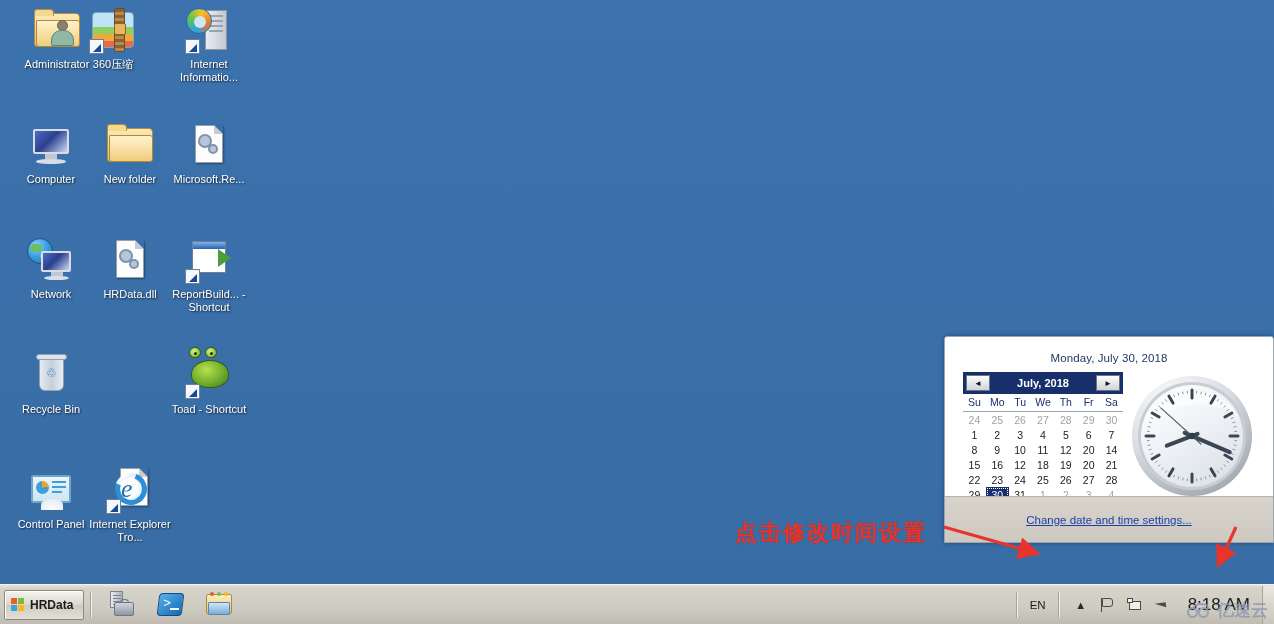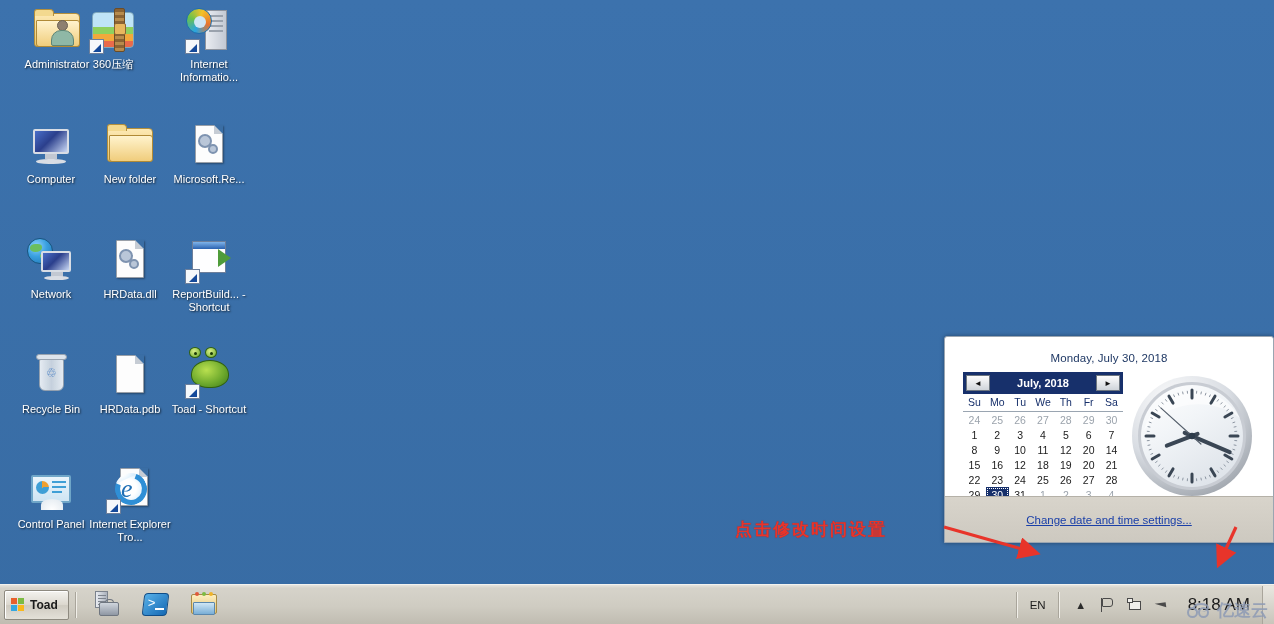--- a/index.html
+++ b/index.html
@@ -194,21 +194,21 @@
     border-top:1px solid #b5b1a8;
     display:flex; align-items:center; justify-content:center;
   }
   #fly-link {
     color:#1a3fa8; font-size:11.5px; text-decoration:underline; cursor:pointer;
   }
 
   
   #annot-text {
     position:absolute; left:735px; top:518px; color:#e8342a;
-    font-size:17px; font-weight:bold; letter-spacing:2px;
+    font-size:22px; font-weight:bold; letter-spacing:2px;
     font-family:Liberation Sans, sans-serif;
     text-shadow: 0 0 1px rgba(160,20,14,.6);
   }
   .arrow-svg { position:absolute; left:0; top:0; width:1274px; height:624px;
     pointer-events:none; }
 
   
   #taskbar {
     position:absolute; left:0; bottom:0; width:1274px; height:40px;
     background: linear-gradient(180deg,#e6e4dd 0%,#d6d3ca 8%,#cfccc2 55%,#c0bcb1 100%);
@@ -395,26 +395,20 @@
 
   <div class="icon-cell" style="left:10px;top:351px;">
     <div class="icon-art">
       <div class="bin"></div>
         <div class="bin-lid"></div>
         <div class="bin-rec">♲</div>
     </div>
     <div class="icon-label">Recycle Bin</div>
   </div>
 
-  <div class="icon-cell" style="left:89px;top:351px;">
-    <div class="icon-art">
-      <div class="page-doc"></div>
-    </div>
-    <div class="icon-label">HRData.pdb</div>
-  </div>
 
   <div class="icon-cell" style="left:168px;top:351px;">
     <div class="icon-art">
       <div class="frog"></div>
       <div class="frog-eye l"></div>
         <div class="frog-eye r"></div>
       <div class="shortcut"></div>
     </div>
     <div class="icon-label">Toad - Shortcut</div>
   </div>
@@ -632,21 +626,21 @@
   </svg>
 
   <div id="taskbar">
     <div id="start-btn">
       <div class="win-flag">
         <span style="left:0;top:0;background:#e8602c;"></span>
         <span style="left:7px;top:0;background:#7cbb42;"></span>
         <span style="left:0;top:7px;background:#34a7e0;"></span>
         <span style="left:7px;top:7px;background:#f9b81b;"></span>
       </div>
-      <span id="start-label">Toad</span>
+      <span id="start-label">HRData</span>
     </div>
     <div class="tb-divider"></div>
 
     <div class="qlaunch">
       <div class="ql-icon">
         <div class="sm-rack">
             <i style="top:3px"></i>
             <i style="top:6px"></i>
             <i style="top:9px"></i>
             <i style="top:12px"></i>

